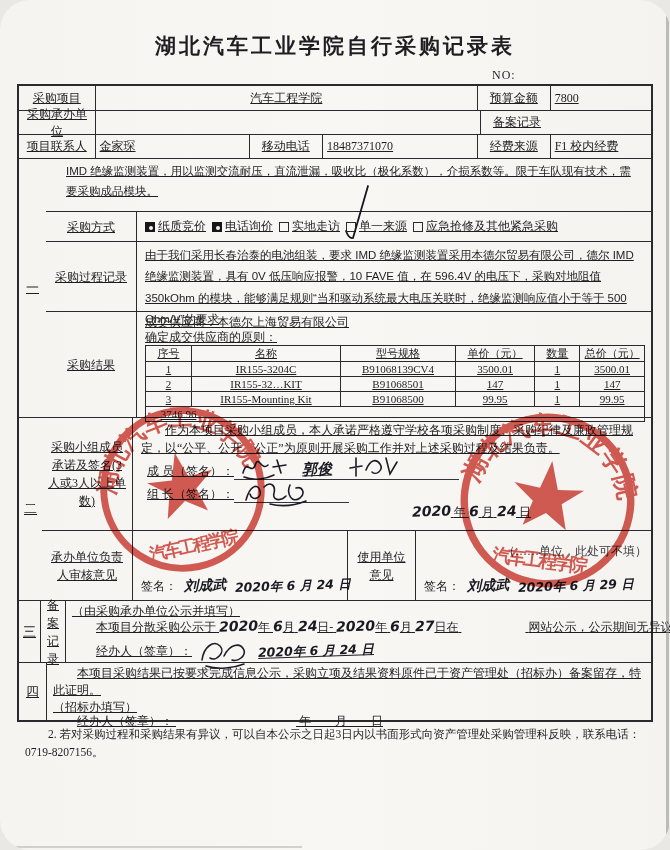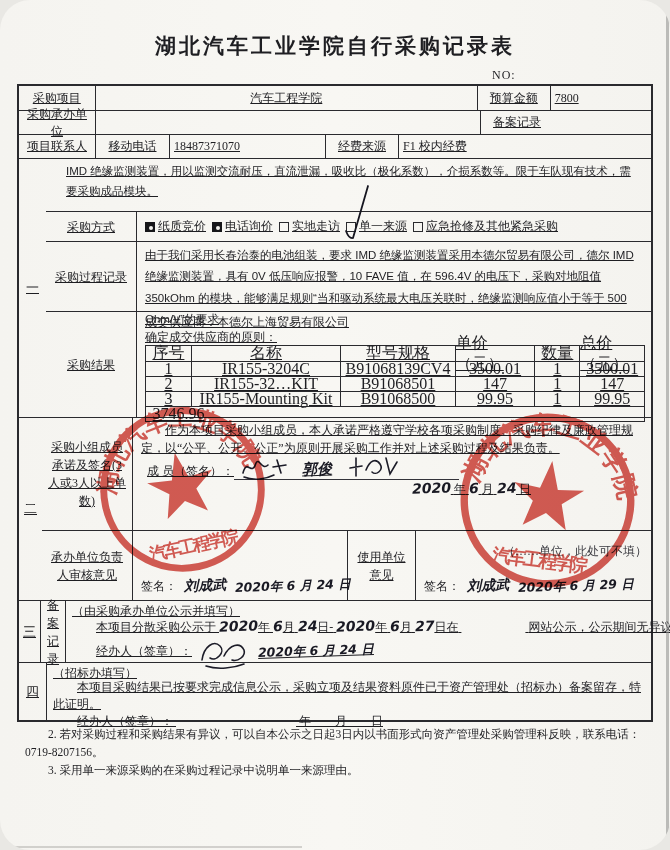--- a/index.html
+++ b/index.html
@@ -34,21 +34,21 @@
 
   
   .methods { display:flex; gap:6px; align-items:center; padding-left:8px; flex:1; }
   .mitem { display:flex; align-items:center; white-space:nowrap; position:relative; }
   .bx { width:10px; height:10px; border:1px solid #2a2a2e; display:inline-block; margin-right:3px; position:relative; flex:none; }
   .bx.dotted { background:#161619; border-color:#161619; }
   .bx.dotted::after { content:""; position:absolute; left:3px; top:3px; width:4px; height:4px; background:#f4f3ef; border-radius:50%; }
   .tick { position:absolute; left:-4px; bottom:-6px; width:28px; height:58px; overflow:visible; pointer-events:none; }
 
   
-  .itbl { width:500px; margin:1px 0 0 8px; border:1px solid #2a2a2e; font-size:16px; }
+  .itbl { width:500px; margin:1px 0 0 8px; border:1px solid #2a2a2e; font-size:11px; }
   .irow { display:flex; height:15px; }
   .irow + .irow { border-top:1px solid #2a2a2e; }
   .icell { border-left:1px solid #2a2a2e; display:flex; align-items:center; justify-content:center; }
   .icell:first-child { border-left:none; }
   .w-idx{width:45px}.w-name{width:150px}.w-model{width:115px}.w-price{width:80px}.w-qty{width:45px}.w-total{width:65px}
   .w-sum{width:435px}
 
   
   .hw { font-family:"DejaVu Sans",sans-serif; font-style:italic; font-weight:600; color:#191923;
         display:inline-block; transform:rotate(-2deg); }
@@ -90,20 +90,21 @@
     </div>
 
     <div class="row" style="height:24px">
       <div class="cell" style="width:76px">采购承办单位</div>
       <div class="cell" style="width:385px"></div>
       <div class="cell" style="width:73px">备案记录</div>
     </div>
 
     <div class="row" style="height:24px">
       <div class="cell" style="width:76px">项目联系人</div>
+      <div class="cell cl" style="width:155px">金家琛</div>
       <div class="cell" style="width:74px">移动电话</div>
       <div class="cell cl" style="width:156px">18487371070</div>
       <div class="cell" style="width:73px">经费来源</div>
       <div class="cell cl" style="width:102px">F1 校内经费</div>
     </div>
 
     <div class="row">
       <div class="cell marker">一</div>
       <div class="col">
         <div class="srow" style="height:52px">
@@ -202,20 +203,28 @@
               <span class="sigline" style="min-width:225px; gap:14px; padding:0 6px">
                 <svg class="sig-svg" width="48" height="24" viewBox="0 0 48 24">
                   <path d="M3,18 C7,3 12,22 16,8 C19,2 22,16 28,10 M4,22 C14,26 26,24 34,20 M37,5 L41,18 M33,12 L46,10"></path>
                 </svg>
                 <span class="hw" style="font-size:15px">郭俊</span>
                 <svg class="sig-svg" width="52" height="24" viewBox="0 0 52 24">
                   <path d="M4,13 L16,11 M10,3 L10,21 M20,15 C24,5 30,3 34,9 C38,15 30,21 26,17 M40,3 L44,19 L51,7"></path>
                 </svg>
               </span>
             </div>
+            <div class="sign-row">
+              <span>组 长（签名）：</span>
+              <span class="sigline" style="min-width:115px; padding:0 6px">
+                <svg class="sig-svg" width="72" height="26" viewBox="0 0 72 26" style="margin-bottom:-4px">
+                  <path d="M6,20 C10,5 18,3 20,11 C22,18 12,22 10,14 M24,7 C30,1 36,5 34,13 C32,20 40,22 46,16 M50,5 C46,14 52,24 60,18 C66,13 62,6 56,8 M30,24 C42,27 56,25 66,21"></path>
+                </svg>
+              </span>
+            </div>
             <div class="date-row">
               <span class="hw hw-lg">2020</span>
               <span>年</span>
               <span class="hw hw-lg">6</span>
               <span>月</span>
               <span class="hw hw-lg">24</span>
               <span>日</span>
             </div>
           </div>
         </div>
@@ -263,35 +272,34 @@
             <path d="M8,22 C10,8 20,2 26,8 C32,14 22,24 16,20 M30,18 C36,6 46,4 50,12 C52,18 44,24 38,22 M12,28 C24,32 40,30 50,26"></path>
           </svg>
           <span class="hw" style="font-size:12.5px">2020年 6 月 24 日</span>
         </div>
       </div>
     </div>
 
     <div class="row" style="height:58px">
       <div class="cell marker">四</div>
       <div class="cell cl relcell" style="flex:1; padding:2px 6px">
+        <div style="line-height:1.4; text-indent:2em">本项目采购结果已按要求完成信息公示，采购立项及结果资料原件已于资产管理处（招标办）备案留存，特此证明。</div>
         <div style="height:14px">（招标办填写）</div>
-        <div style="line-height:1.4; text-indent:2em">本项目采购结果已按要求完成信息公示，采购立项及结果资料原件已于资产管理处（招标办）备案留存，特此证明。</div>
         <div style="height:16px; padding-left:2em">
           <span>经办人（签章）：</span>
           <span style="display:inline-block; width:120px"></span>
           <span>年　　月　　日</span>
         </div>
       </div>
     </div>
 
   </div>
 
   <div class="notes">
     <p class="ind">2. 若对采购过程和采购结果有异议，可以自本公示之日起3日内以书面形式向资产管理处采购管理科反映，联系电话：0719-8207156。</p>
-    <p class="ind">3. 采用单一来源采购的在采购过程记录中说明单一来源理由。</p>
   </div>
 
   <svg class="stamp" style="left:95px; top:402px; transform:rotate(-12deg)" width="175" height="175" viewBox="0 0 200 200">
     <circle cx="100" cy="100" r="90"></circle>
     <polygon points="100,57 109.7,87.3 138,84.6 115.7,102.1 123.5,129.4 100,113.5 76.5,129.4 84.3,102.1 62,84.6 90.3,87.3"></polygon>
     <defs>
         <path id="arc1" d="M 26,130 A 78,78 0 1 1 174,130" fill="none"></path>
       </defs>
     <text font-size="27"><textPath href="#arc1" startOffset="50%" text-anchor="middle">湖北汽车工业学院</textPath></text>
     <text x="100" y="172" font-size="20" text-anchor="middle" textLength="104">汽车工程学院</text>

